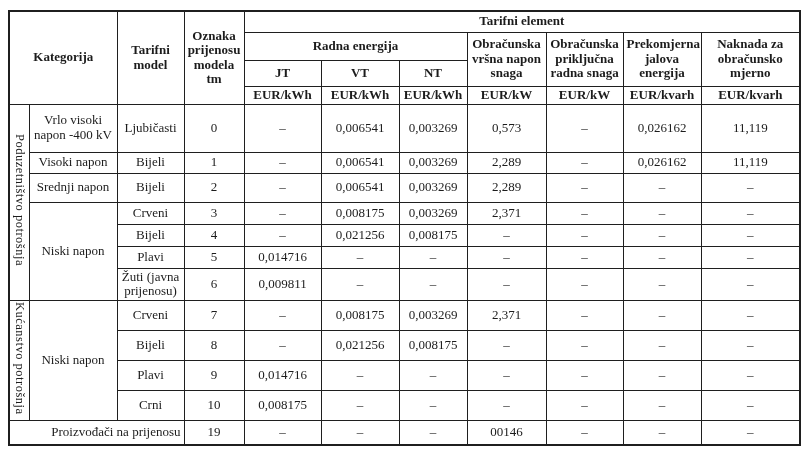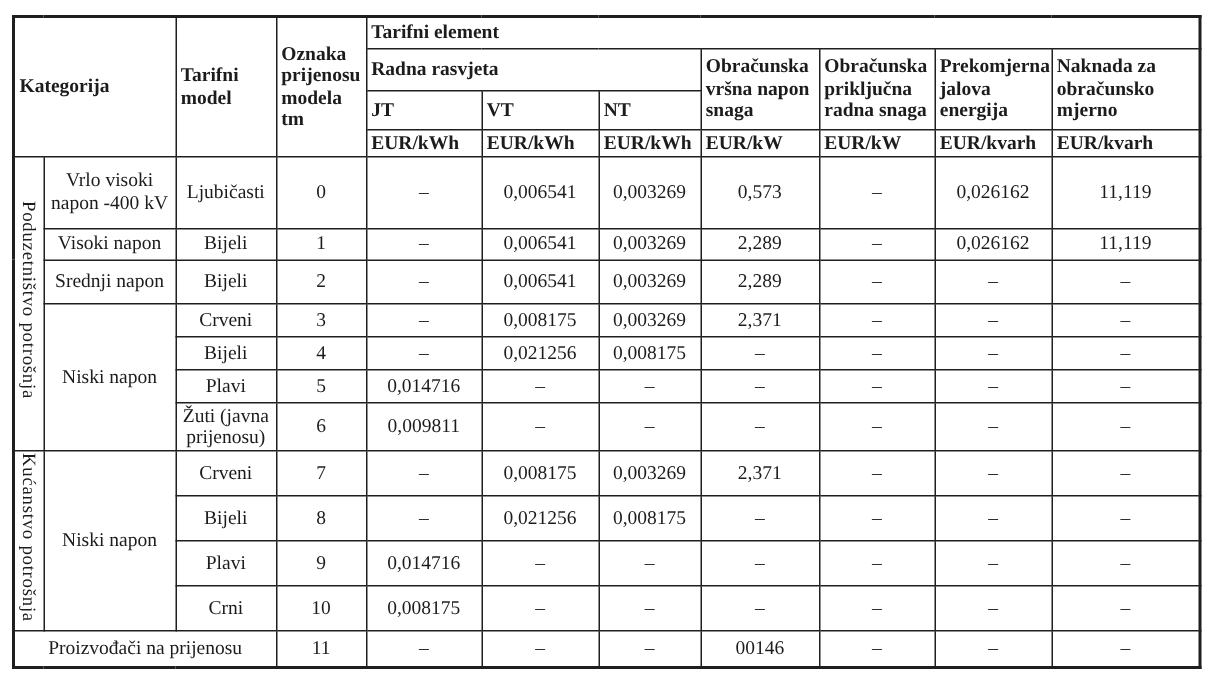--- a/index.html
+++ b/index.html
@@ -27,42 +27,42 @@
     color: #1c1c1c;
     font-size: 13px;
     line-height: 1.12;
     padding: 1px 3px;
     overflow: hidden;
     vertical-align: middle;
     box-sizing: border-box;
   }
   table.tariff th {
     font-weight: bold;
-    text-align: left;
+    text-align: center;
   }
   td.num, td.tm {
     text-align: center;
   }
   td.cat, td.model {
     text-align: center;
   }
   td.group {
     padding: 0;
     text-align: center;
   }
   td.group .vtext {
     writing-mode: vertical-rl;
     display: inline-block;
     font-size: 12.5px;
     letter-spacing: 0.5px;
     line-height: 1;
     margin: 0 auto;
   }
   td.spancat {
-    text-align: center;
+    text-align: right;
     margin-left: 48px;
   }
 </style>
 </head>
 <body>
 
 <div class="page">
   <table class="tariff">
     <colgroup>
       <col style="width:20px">
@@ -79,21 +79,21 @@
     </colgroup>
     <tbody>
 
       <tr style="height:21px">
         <th colspan="2" rowspan="4">Kategorija</th>
         <th rowspan="4">Tarifni model</th>
         <th rowspan="4">Oznaka prijenosu modela tm</th>
         <th colspan="7">Tarifni element</th>
       </tr>
       <tr style="height:28px">
-        <th colspan="3">Radna rasvjeta</th>
+        <th colspan="3">Radna energija</th>
         <th rowspan="2">Obračunska vršna napon snaga</th>
         <th rowspan="2">Obračunska priključna radna snaga</th>
         <th rowspan="2">Prekomjerna jalova energija</th>
         <th rowspan="2">Naknada za obračunsko mjerno</th>
       </tr>
       <tr style="height:26px">
         <th>JT</th>
         <th>VT</th>
         <th>NT</th>
       </tr>
@@ -232,21 +232,21 @@
         <td class="num">–</td>
         <td class="num">–</td>
         <td class="num">–</td>
         <td class="num">–</td>
         <td class="num">–</td>
         <td class="num">–</td>
       </tr>
 
       <tr style="height:25px">
         <td class="spancat" colspan="3">Proizvođači na prijenosu</td>
-        <td class="tm">11</td>
+        <td class="tm">19</td>
         <td class="num">–</td>
         <td class="num">–</td>
         <td class="num">–</td>
         <td class="num">00146</td>
         <td class="num">–</td>
         <td class="num">–</td>
         <td class="num">–</td>
       </tr>
     </tbody>
   </table>

